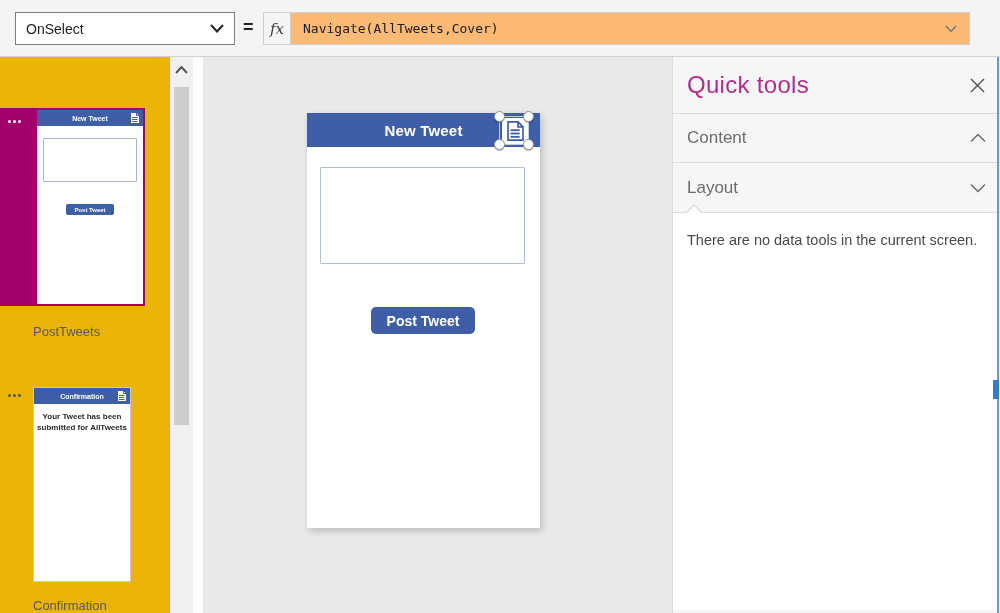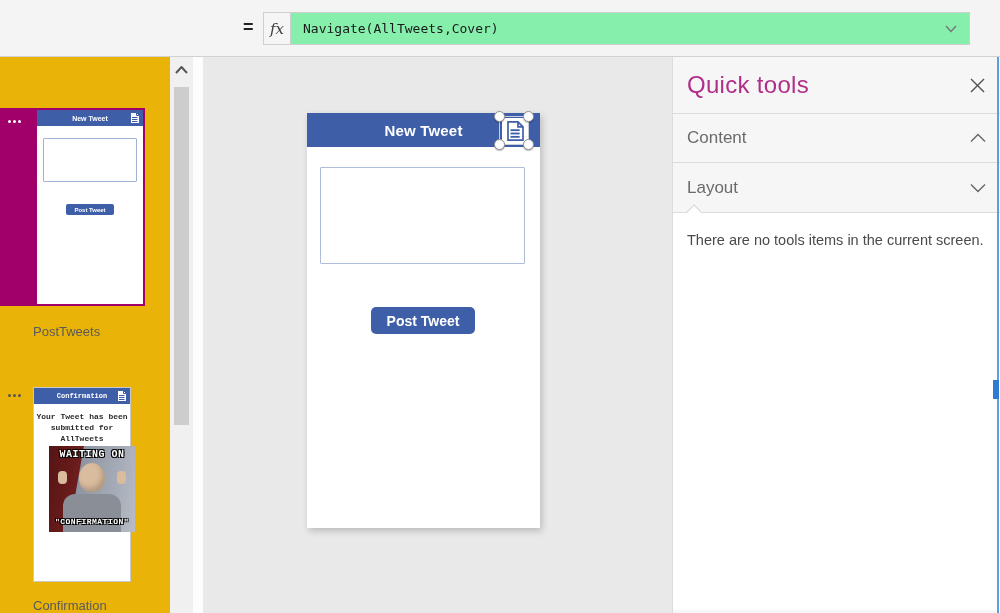--- a/index.html
+++ b/index.html
@@ -16,21 +16,21 @@
     background:#fff; border:1px solid #7d7d7d; display:flex; align-items:center;
     padding:0 10px; font-size:14px; color:#1f1f1f; cursor:pointer; }
   .prop-dd svg { margin-left:auto; }
   .equals { position:absolute; left:243px; top:12px; height:33px; line-height:31px;
     font-size:18px; font-weight:600; color:#222; }
   .fx-box { position:absolute; left:263px; top:12px; width:28px; height:33px;
     background:#f5f5f5; border:1px solid #cfcfcf; display:flex; align-items:center;
     justify-content:center; font-family:"DejaVu Serif", serif; font-style:italic;
     font-size:15px; color:#3c3c3c;text-align:right; }
   .formula-field { position:absolute; left:290px; top:12px; width:680px; height:33px;
-    background:#86efac; border:1px solid #cfcfcf; display:flex; align-items:center;
+    background:#fdba74; border:1px solid #cfcfcf; display:flex; align-items:center;
     padding:0 12px; font-family:"DejaVu Sans Mono", monospace; font-size:13px;
     color:#191919; }
   .formula-field svg { margin-left:auto; }
   
   .main { position:absolute; left:0; top:57px; width:1000px; height:556px; }
   
   .screens { position:absolute; left:0; top:0; width:170px; height:556px; background:#eab308; }
   .sel-band { position:absolute; left:0; top:51px; width:145px; height:198px; background:#A1006B; }
   .dots { position:absolute; display:flex; gap:2px; }
   .dots i { width:3px; height:3px; border-radius:50%; display:block; }
@@ -42,21 +42,21 @@
     display:flex; align-items:center; justify-content:center; }
   .mini-header .mh-title { font-size:7px; font-weight:bold; color:#fff; }
   .mini-header svg { position:absolute; right:3px; top:2px; }
   .mini-textbox { position:absolute; left:6px; top:28px; width:94px; height:44px;
     background:#fff; border:1px solid #9fb3d8; border-radius:1px; }
   .mini-btn { position:absolute; left:29px; top:94px; width:48px; height:11px;
     background:#3F5EA8; border-radius:2px; color:#fff; font-size:6px; font-weight:bold;
     display:flex; align-items:center; justify-content:center; }
   .screen-label { position:absolute; font-size:13px; color:#5a5a5a; }
   .thumb2 { position:absolute; left:33px; top:330px; width:98px; height:195px;
-    background:#fff; border:1px solid #c9c9c9;font-family:Liberation Mono, monospace; }
+    background:#fff; border:1px solid #c9c9c9; }
   .conf-text { margin-top:7px; text-align:center; font-size:8px; line-height:11px;
     font-weight:600; color:#2b2b2b; }
   .meme { position:absolute; left:15px; top:58px; width:86px; height:86px; overflow:hidden;
     background:linear-gradient(100deg,#551414 0%,#6e1d1d 34%,#8e95a2 35%,#b7bcc6 100%); }
   .meme-head { position:absolute; left:50%; top:17px; width:26px; height:29px; margin-left:-13px;
     background:#d9bb9d; border-radius:50% 50% 46% 46%; box-shadow:inset -3px -4px 5px rgba(0,0,0,.18); }
   .meme-body { position:absolute; left:50%; bottom:0; width:58px; height:38px; margin-left:-29px;
     background:#8a8f97; border-radius:12px 12px 0 0; }
   .meme-hand { position:absolute; width:9px; height:13px; background:#d9bb9d; border-radius:4px; }
   .meme-hand.l { left:9px; top:25px; } .meme-hand.r { right:9px; top:25px; }
@@ -111,20 +111,26 @@
   
   .redge-line { position:absolute; left:997px; top:0; width:2px; height:556px; background:#5b9fe3; }
   .redge-thumb { position:absolute; left:993px; top:323px; width:6px; height:19px; background:#2f7cd4; }
 </style>
 </head>
 <body>
 
 <div id="app">
 
   <div class="topbar">
+    <div class="prop-dd">
+      <span>OnSelect</span>
+      <svg width="14" height="9" viewBox="0 0 14 9">
+          <polyline points="1,1 7,7.5 13,1" fill="none" stroke="#222" stroke-width="2"></polyline>
+        </svg>
+    </div>
     <div class="equals">=</div>
     <div class="fx-box">fx</div>
     <div class="formula-field">
       <span>Navigate(AllTweets,Cover)</span>
       <svg width="12" height="8" viewBox="0 0 12 8">
           <polyline points="1,1 6,6.5 11,1" fill="none" stroke="#777" stroke-width="1.4"></polyline>
         </svg>
     </div>
   </div>
 
@@ -167,28 +173,20 @@
               <path d="M1 1 h12 l6 6 v16 h-18 z" fill="#fff" stroke="#3F5EA8" stroke-width="2"></path>
               <path d="M13 1 v6 h6" fill="none" stroke="#3F5EA8" stroke-width="2"></path>
               <line x1="4" y1="11" x2="15" y2="11" stroke="#3F5EA8" stroke-width="2"></line>
               <line x1="4" y1="15" x2="15" y2="15" stroke="#3F5EA8" stroke-width="2"></line>
               <line x1="4" y1="19" x2="15" y2="19" stroke="#3F5EA8" stroke-width="2"></line>
             </svg>
         </div>
         <div class="conf-text">
           <div>Your Tweet has been</div>
           <div>submitted for AllTweets</div>
-        </div>
-        <div class="meme">
-          <div class="meme-head"></div>
-          <div class="meme-hand l"></div>
-          <div class="meme-hand r"></div>
-          <div class="meme-body"></div>
-          <div class="meme-top">WAITING ON</div>
-          <div class="meme-bottom">"CONFIRMATION"</div>
         </div>
       </div>
       <div class="screen-label" style="left:33px; top:541px;">Confirmation</div>
     </div>
 
     <div class="lsb">
       <div class="lsb-arrow">
         <svg width="13" height="8" viewBox="0 0 13 8">
             <polyline points="1,7 6.5,1 12,7" fill="none" stroke="#555" stroke-width="2"></polyline>
           </svg>
@@ -243,20 +241,20 @@
       <div class="rp-row rp-sec-row">
         <span class="rp-sec-label">Layout</span>
         <span class="rp-right">
           <svg width="16" height="10" viewBox="0 0 16 10">
               <polyline points="1,1.5 8,8.5 15,1.5" fill="none" stroke="#666" stroke-width="1.4"></polyline>
             </svg>
         </span>
       </div>
       <div class="rp-content">
         <div class="notch"></div>
-        <div class="rp-text">There are no tools items in the current screen.</div>
+        <div class="rp-text">There are no data tools in the current screen.</div>
       </div>
     </div>
 
     <div class="redge-line"></div>
     <div class="redge-thumb"></div>
   </div>
 </div>
 
 </body></html>

